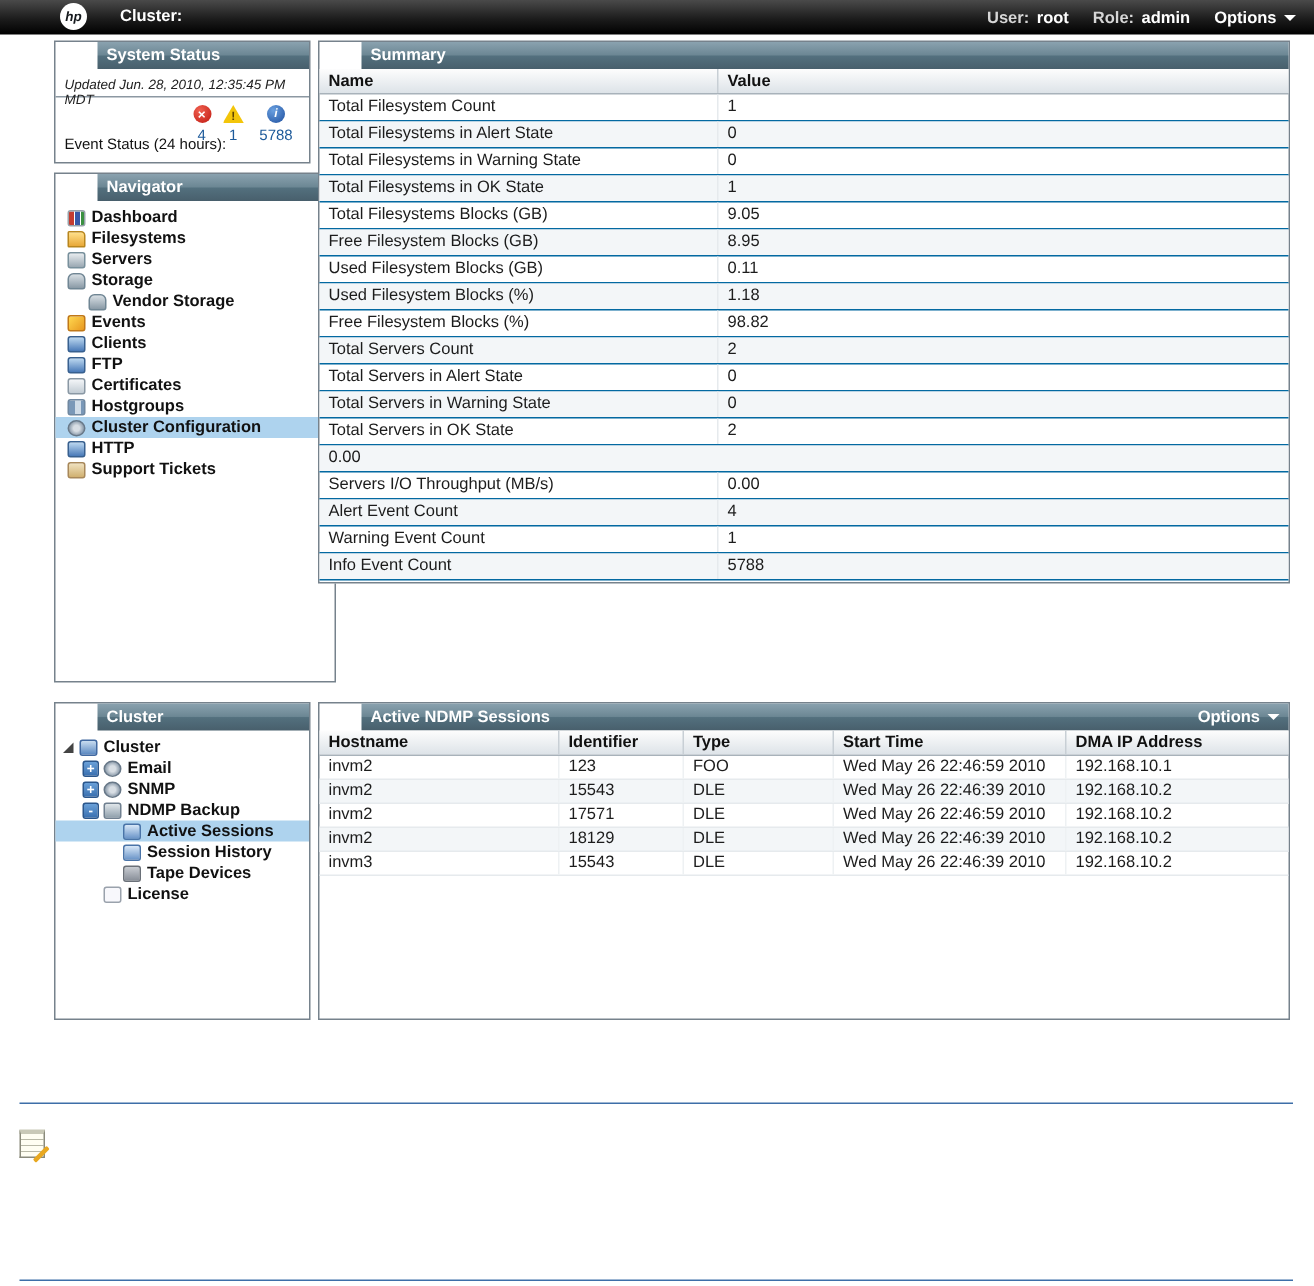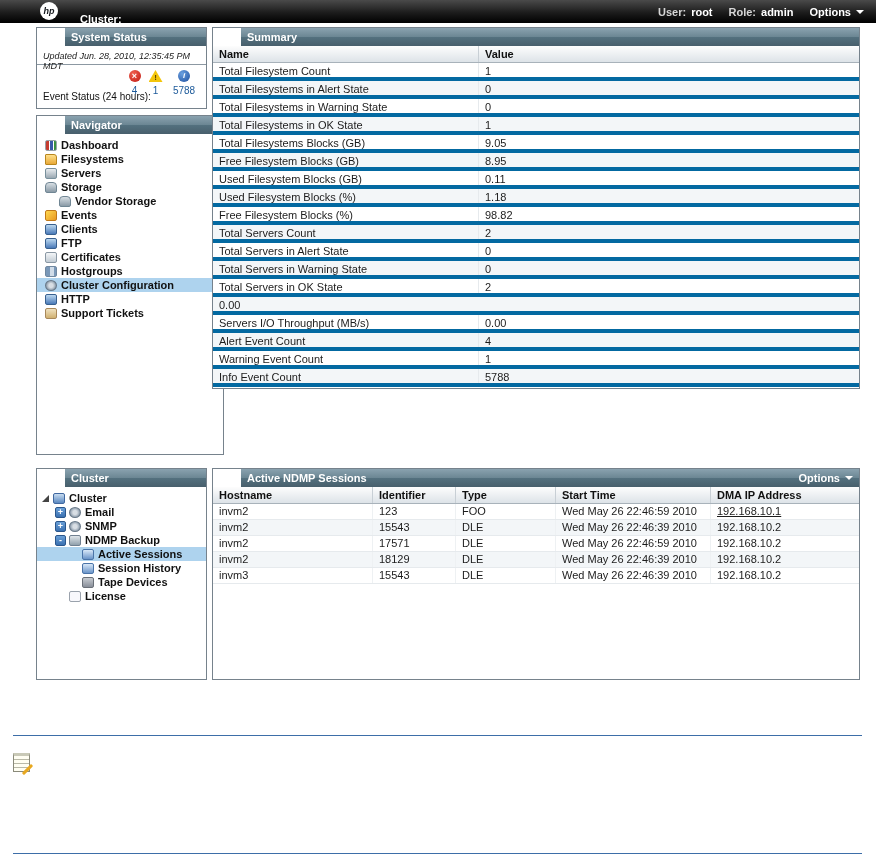--- a/index.html
+++ b/index.html
@@ -6,21 +6,21 @@
   html, body { background: #fff; }
   body { font-family: "Liberation Sans", sans-serif; }
   #screen { position: relative; width: 876px; height: 857px; background: #fff; overflow: hidden; }
 
   
   .topbar { position: absolute; left: 0; top: 0; width: 876px; height: 23px;
             background: linear-gradient(#4a4a4a, #1c1c1c 55%, #000); }
   .hp-logo { position: absolute; left: 40px; top: 2px; width: 18px; height: 18px; border-radius: 50%;
              background: #fff; color: #15191d; font-style: italic; font-weight: bold; font-size: 9px;
              line-height: 18px; text-align: center; }
-  .topbar-title { position: absolute; left: 80px; top: 8px; line-height: 23px; color: #fff;
+  .topbar-title { position: absolute; left: 80px; top: 0; line-height: 23px; color: #fff;
                   font-size: 11px; font-weight: bold; }
   .topbar-right { position: absolute; right: 12px; top: 0; height: 23px; display: flex;
                   align-items: center; font-size: 11px; }
   .tb-label { color: #d6d6d6; font-weight: bold; margin-right: 5px; }
   .tb-value { color: #fff; font-weight: bold; margin-right: 16px; }
   .tb-options { color: #fff; font-weight: bold; display: flex; align-items: center; cursor: pointer; }
   .caret { width: 0; height: 0; border-left: 4px solid transparent; border-right: 4px solid transparent;
            border-top: 4px solid #fff; margin-left: 5px; display: inline-block; }
 
   
@@ -86,21 +86,21 @@
          margin-right: 3px; font-weight: bold; flex: none; }
   .exp-spacer { width: 11px; height: 11px; margin-right: 3px; flex: none; }
 
   
   .thead, .nhead { display: flex; height: 17px; background: linear-gradient(#fdfdfd,#dde3e8);
                    border-bottom: 1px solid #a8b2ba; font-weight: bold; font-size: 11px; color: #111; }
   .th, .nh { line-height: 16px; padding-left: 6px; border-right: 1px solid #c8cfd5; }
   .th.name { width: 266px; }
   .th.val  { flex: 1; border-right: none; }
 
-  .srow { display: flex; height: 18px; border-bottom: 4px solid #0369a1; font-size: 11px; color: #1c1c1c; }
+  .srow { display: flex; height: 18px; border-bottom: 1px solid #0369a1; font-size: 11px; color: #1c1c1c; }
   .srow.alt { background: #f3f6f8; }
   .sc { line-height: 17px; padding-left: 6px; overflow: hidden; white-space: nowrap; }
   .sc.name { width: 266px; border-right: 1px solid #e6eaed; }
   .sc.val  { flex: 1; }
 
   .nh0 { width: 160px; } .nh1 { width: 83px; } .nh2 { width: 100px; }
   .nh3 { width: 155px; } .nh4 { flex: 1; border-right: none; }
   .nrow { display: flex; height: 16px; border-bottom: 1px solid #e6eaed; font-size: 11px; color: #1c1c1c; }
   .nrow.alt { background: #f3f6f8; }
   .nc { line-height: 15px; padding-left: 6px; border-right: 1px solid #eef1f3; overflow: hidden; white-space: nowrap; }
@@ -365,21 +365,21 @@
       <div class="nh nh2">Type</div>
       <div class="nh nh3">Start Time</div>
       <div class="nh nh4">DMA IP Address</div>
     </div>
     <div>
         <div class="nrow">
           <div class="nc" style="width: 160px;">invm2</div>
           <div class="nc" style="width: 83px;">123</div>
           <div class="nc" style="width: 100px;">FOO</div>
           <div class="nc" style="width: 155px;">Wed May 26 22:46:59 2010</div>
-          <div class="nc" style="flex: 1 1 0%; border-right: none; text-decoration: underline;">192.168.10.1</div>
+          <div class="nc" style="flex: 1 1 0%; border-right: none;">192.168.10.1</div>
         </div>
         <div class="nrow alt">
           <div class="nc" style="width: 160px;">invm2</div>
           <div class="nc" style="width: 83px;">15543</div>
           <div class="nc" style="width: 100px;">DLE</div>
           <div class="nc" style="width: 155px;">Wed May 26 22:46:39 2010</div>
           <div class="nc" style="flex: 1 1 0%; border-right: none;">192.168.10.2</div>
         </div>
         <div class="nrow">
           <div class="nc" style="width: 160px;">invm2</div>

